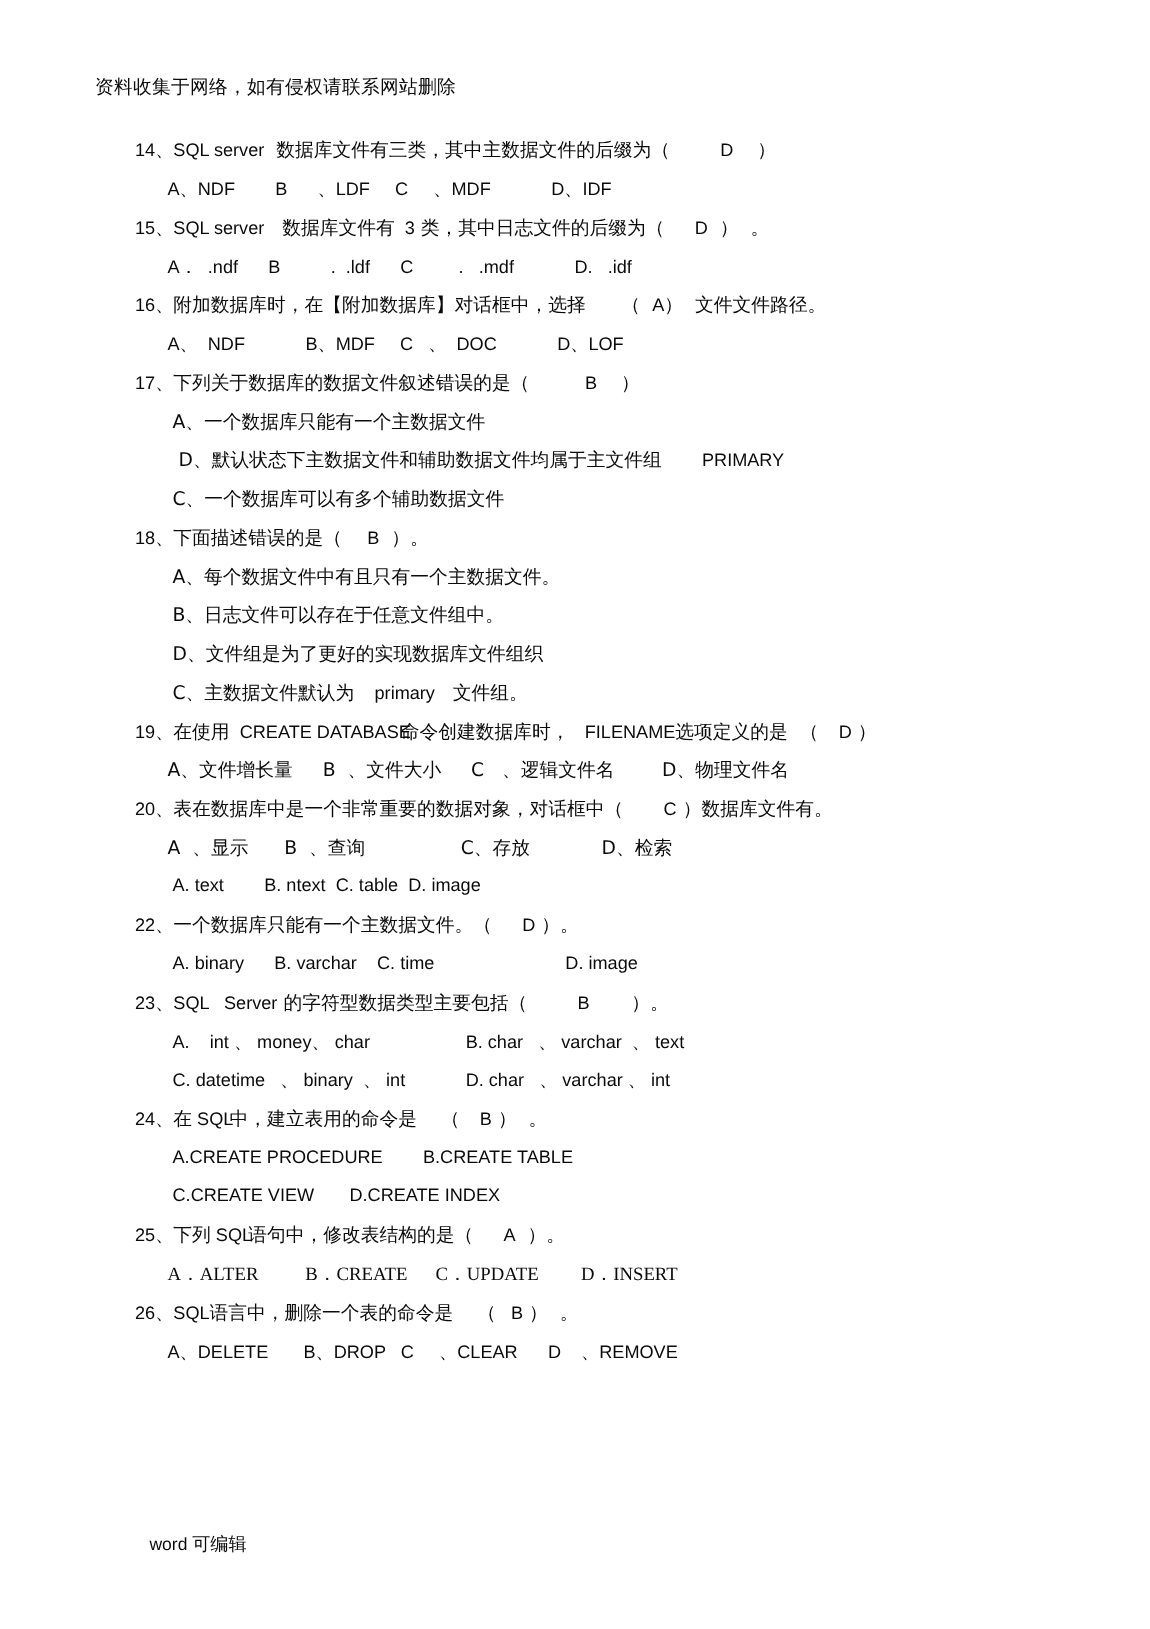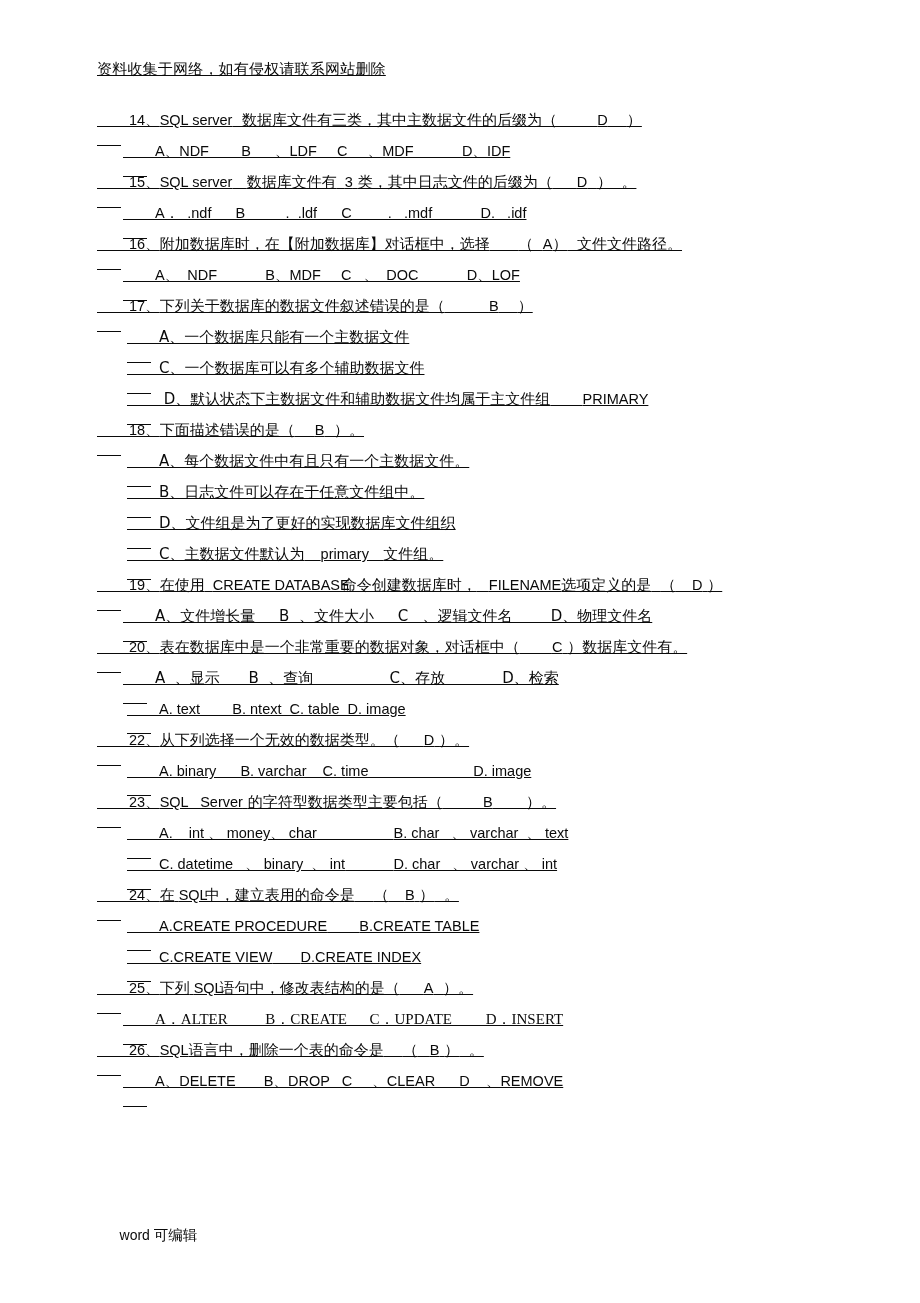--- a/index.html
+++ b/index.html
@@ -16,24 +16,23 @@
   }
   .page {
     position: relative;
     width: 920px;
     height: 1303px;
     background: #fff;
     overflow: hidden;
   }
   .content {
     position: absolute;
-    left: 97px;
+    left: 76px;
     top: 62px;
     width: 760px;
-    text-decoration: underline;
   }
 
   
   .row {
     position: relative;
     white-space: pre;
     line-height: 1.0;
   }
   .hdr {
     font-size: 14.5px;
@@ -116,25 +115,25 @@
     </div>
 
     <div class="blk">
       <div class="line">
         <span class="lat">17、</span><span class="cn">下列关于数据库的数据文件叙述错误的是（</span><span class="lat">           </span><span class="lat">B</span><span class="cn">    </span><span class="cn">）</span>
       </div>
       <div class="line ind2">
         <span class="cn">A、一个数据库只能有一个主数据文件</span>
       </div>
       <div class="line ind2">
+        <span class="cn"> D、默认状态下主数据文件和辅助数据文件均属于主文件组</span><span class="lat">        </span><span class="lat">PRIMARY</span>
+      </div>
+      <div class="line ind2">
         <span class="cn">C、一个数据库可以有多个辅助数据文件</span>
       </div>
-      <div class="line ind2">
-        <span class="cn"> D、默认状态下主数据文件和辅助数据文件均属于主文件组</span><span class="lat">        </span><span class="lat">PRIMARY</span>
-      </div>
     </div>
 
     <div class="blk">
       <div class="line">
         <span class="lat">18、</span><span class="cn">下面描述错误的是（</span><span class="lat">     </span><span class="lat">B</span><span class="cn">  </span><span class="cn">）。</span>
       </div>
       <div class="line ind2">
         <span class="cn">A、每个数据文件中有且只有一个主数据文件。</span>
       </div>
       <div class="line ind2">
@@ -167,21 +166,21 @@
     </div>
 
     <div class="blk">
       <div class="line ind2">
         <span class="lat">A. text        B. ntext  C. table  D. image</span>
       </div>
     </div>
 
     <div class="blk">
       <div class="line">
-        <span class="lat">22、</span><span class="cn">从下列选择一个无效的数据类型。（</span><span class="lat">      </span><span class="lat">D</span><span class="cn"> </span><span class="cn">）。</span>
+        <span class="lat">22、</span><span class="cn">一个数据库只能有一个主数据文件。（</span><span class="lat">      </span><span class="lat">D</span><span class="cn"> </span><span class="cn">）。</span>
       </div>
       <div class="line ind2">
         <span class="lat">A. binary      B. varchar    C. time                          D. image</span>
       </div>
     </div>
 
     <div class="blk">
       <div class="line">
         <span class="lat">23、</span><span class="lat">SQL   Server</span><span class="cn"> </span><span class="cn">的字符型数据类型主要包括（</span><span class="lat">          </span><span class="lat">B</span><span class="cn">       </span><span class="cn">）。</span>
       </div>

